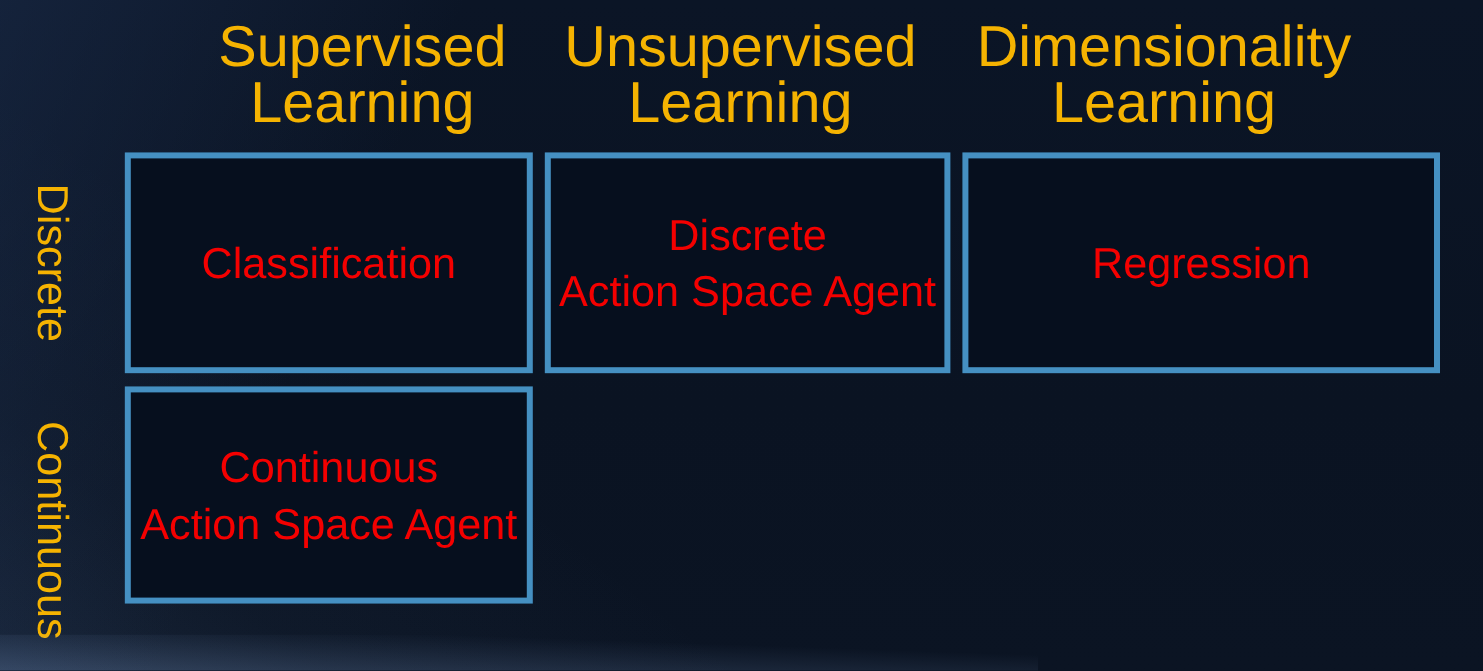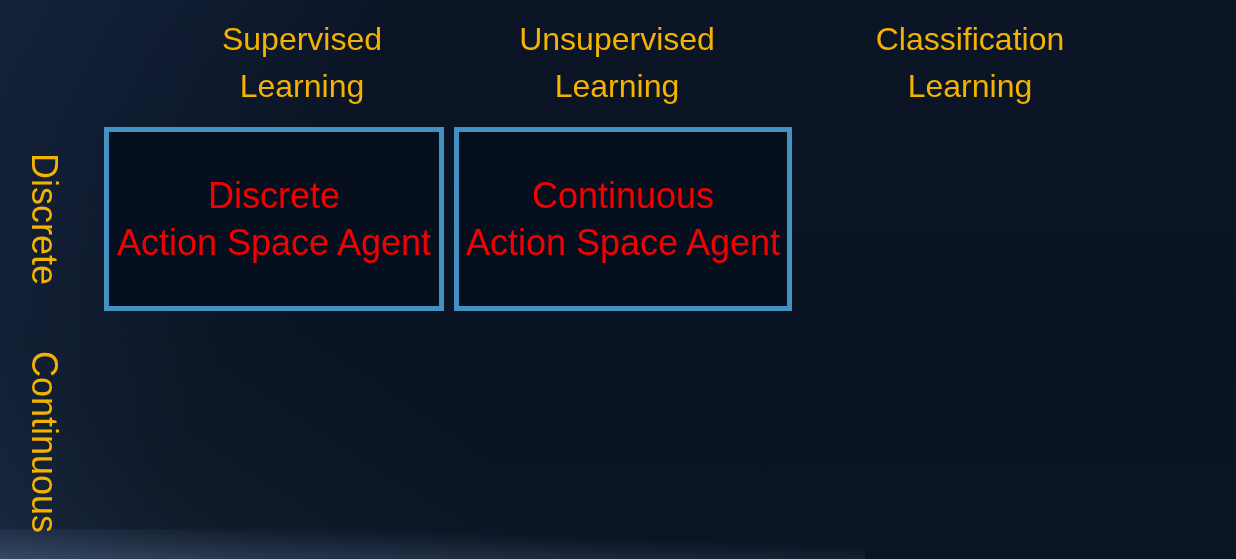--- a/index.html
+++ b/index.html
@@ -36,21 +36,21 @@
   .headers {
     position: absolute;
     left: 104px; top: 16px;
     width: 1096px;
     display: grid;
     grid-template-columns: 340px 338px 398px;
     column-gap: 10px;
   }
   .col-header {
     color: var(--header-color);
-    font-size: 32px;
+    font-size: 48px;
     line-height: 47px;
     text-align: center;
     white-space: pre-line;
   }
   .col-header:nth-child(1) { transform: translateX(28px); }
   .col-header:nth-child(2) { transform: translateX(-6px); }
   .col-header:nth-child(3) { transform: translateX(-31px); }
 
   .grid {
     position: absolute;
@@ -87,27 +87,29 @@
 </head>
 <body>
 
 <div class="stage">
 
   <div class="headers">
     <div class="col-header">Supervised
 Learning</div>
     <div class="col-header">Unsupervised
 Learning</div>
-    <div class="col-header">Classification
+    <div class="col-header">Dimensionality
 Learning</div>
   </div>
 
   <div class="vlabel discrete">Discrete</div>
   <div class="vlabel continuous">Continuous</div>
 
   <div class="grid">
+    <div class="cell">Classification</div>
     <div class="cell">Discrete
 Action Space Agent</div>
+    <div class="cell">Regression</div>
     <div class="cell">Continuous
 Action Space Agent</div>
   </div>
 
 </div>
 
 </body></html>

